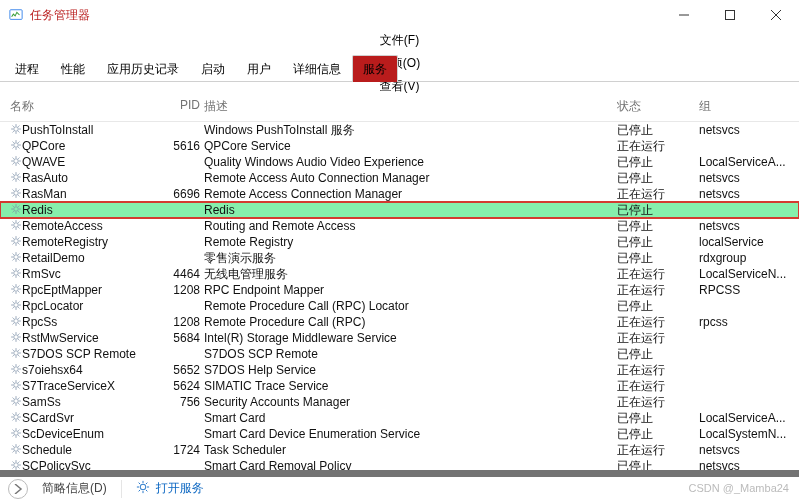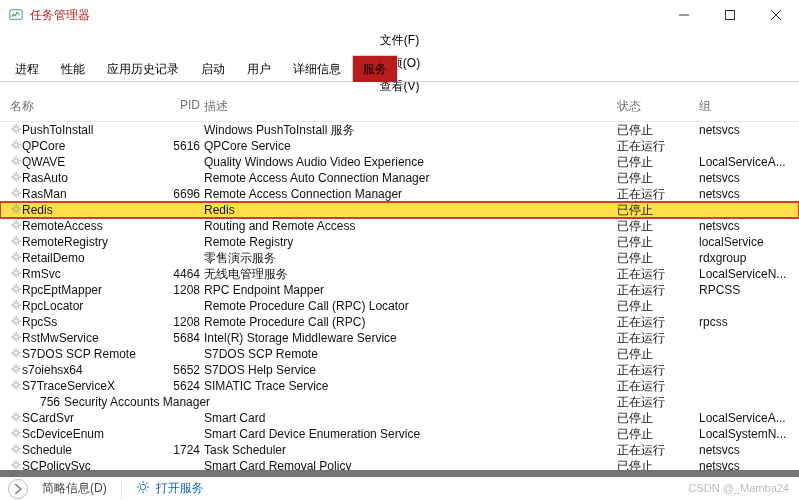--- a/index.html
+++ b/index.html
@@ -18,21 +18,21 @@
 .col-name { width: 140px; padding-left: 2px; }
 .col-pid  { width: 52px; text-align: right; }
 .col-desc { flex: 1; padding-left: 4px; }
 .col-status { width: 82px; }
 .col-group { width: 92px; }
 .list { flex: 1; overflow-y: auto; }
 .row { display: flex; align-items: center; height: 16px; padding: 0 8px; font-size: 12px; color: #111; }
 .row .col-name { display: flex; align-items: center; }
 .svc-icon { width: 12px; height: 12px; flex-shrink: 0; }
 .row .col-desc, .row .col-group { white-space: nowrap; overflow: hidden; text-overflow: ellipsis; }
-.row.highlight { background: #fde047; outline: 2px solid #d43a30; outline-offset: -1px; }
+.row.highlight { background: #86efac; outline: 2px solid #d43a30; outline-offset: -1px; }
 .footer { height: 30px; display: flex; align-items: center; border-top: 7px solid #737373; padding: 0 8px; gap: 14px; color: #444; }
 .footer .expand-icon { width: 20px; height: 20px; border: 1px solid #bbb; border-radius: 50%; display: flex; align-items: center; justify-content: center; color: #666; }
 .footer .link { color: #0a66c2; display: flex; align-items: center; gap: 6px; }
 .watermark { position: absolute; right: 10px; bottom: 6px; color: #bbb; font-size: 11px; pointer-events: none; }
 .sep { border-left: 1px solid #e5e5e5; height: 18px; }
 </style>
 </head>
 <body>
 
 <div class="titlebar">
@@ -456,20 +456,36 @@
             </g>
           </svg></span>
         <span>S7TraceServiceX</span>
       </div>
       <div class="col-pid">5624</div>
       <div class="col-desc">SIMATIC Trace Service</div>
       <div class="col-status">正在运行</div>
       <div class="col-group"></div>
     </div>
     <div class="row">
+      <div class="col-name">
+        <span><svg class="svc-icon" viewBox="0 0 16 16">
+            <circle cx="8" cy="8" r="3" fill="none" stroke="#7b8da6" stroke-width="1"></circle>
+            <g stroke="#7b8da6" stroke-width="1">
+              <line x1="8" y1="1.5" x2="8" y2="4"></line>
+              <line x1="8" y1="12" x2="8" y2="14.5"></line>
+              <line x1="1.5" y1="8" x2="4" y2="8"></line>
+              <line x1="12" y1="8" x2="14.5" y2="8"></line>
+              <line x1="3.4" y1="3.4" x2="5.1" y2="5.1"></line>
+              <line x1="10.9" y1="10.9" x2="12.6" y2="12.6"></line>
+              <line x1="12.6" y1="3.4" x2="10.9" y2="5.1"></line>
+              <line x1="5.1" y1="10.9" x2="3.4" y2="12.6"></line>
+            </g>
+          </svg></span>
+        <span>SamSs</span>
+      </div>
       <div class="col-pid">756</div>
       <div class="col-desc">Security Accounts Manager</div>
       <div class="col-status">正在运行</div>
       <div class="col-group"></div>
     </div>
     <div class="row">
       <div class="col-name">
         <span><svg class="svc-icon" viewBox="0 0 16 16">
             <circle cx="8" cy="8" r="3" fill="none" stroke="#7b8da6" stroke-width="1"></circle>
             <g stroke="#7b8da6" stroke-width="1">

